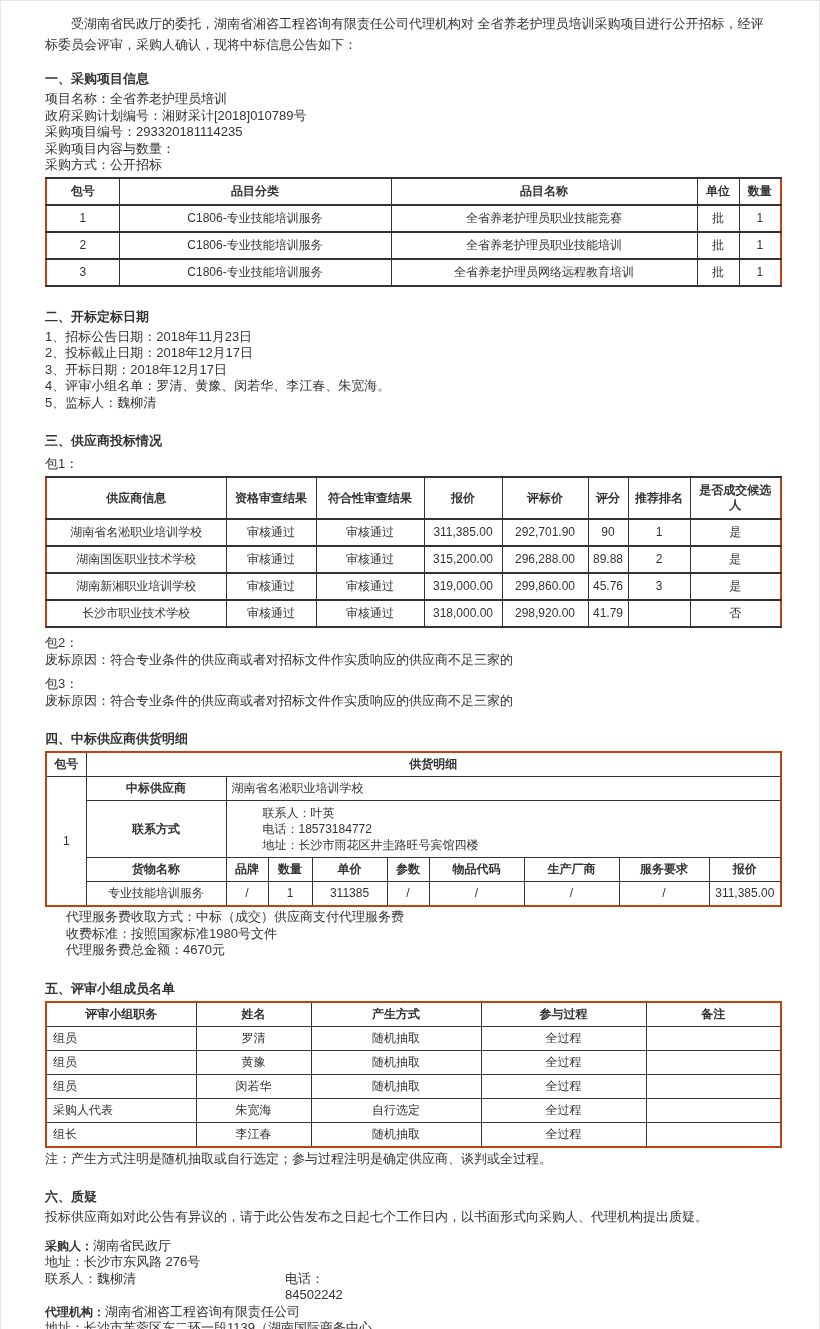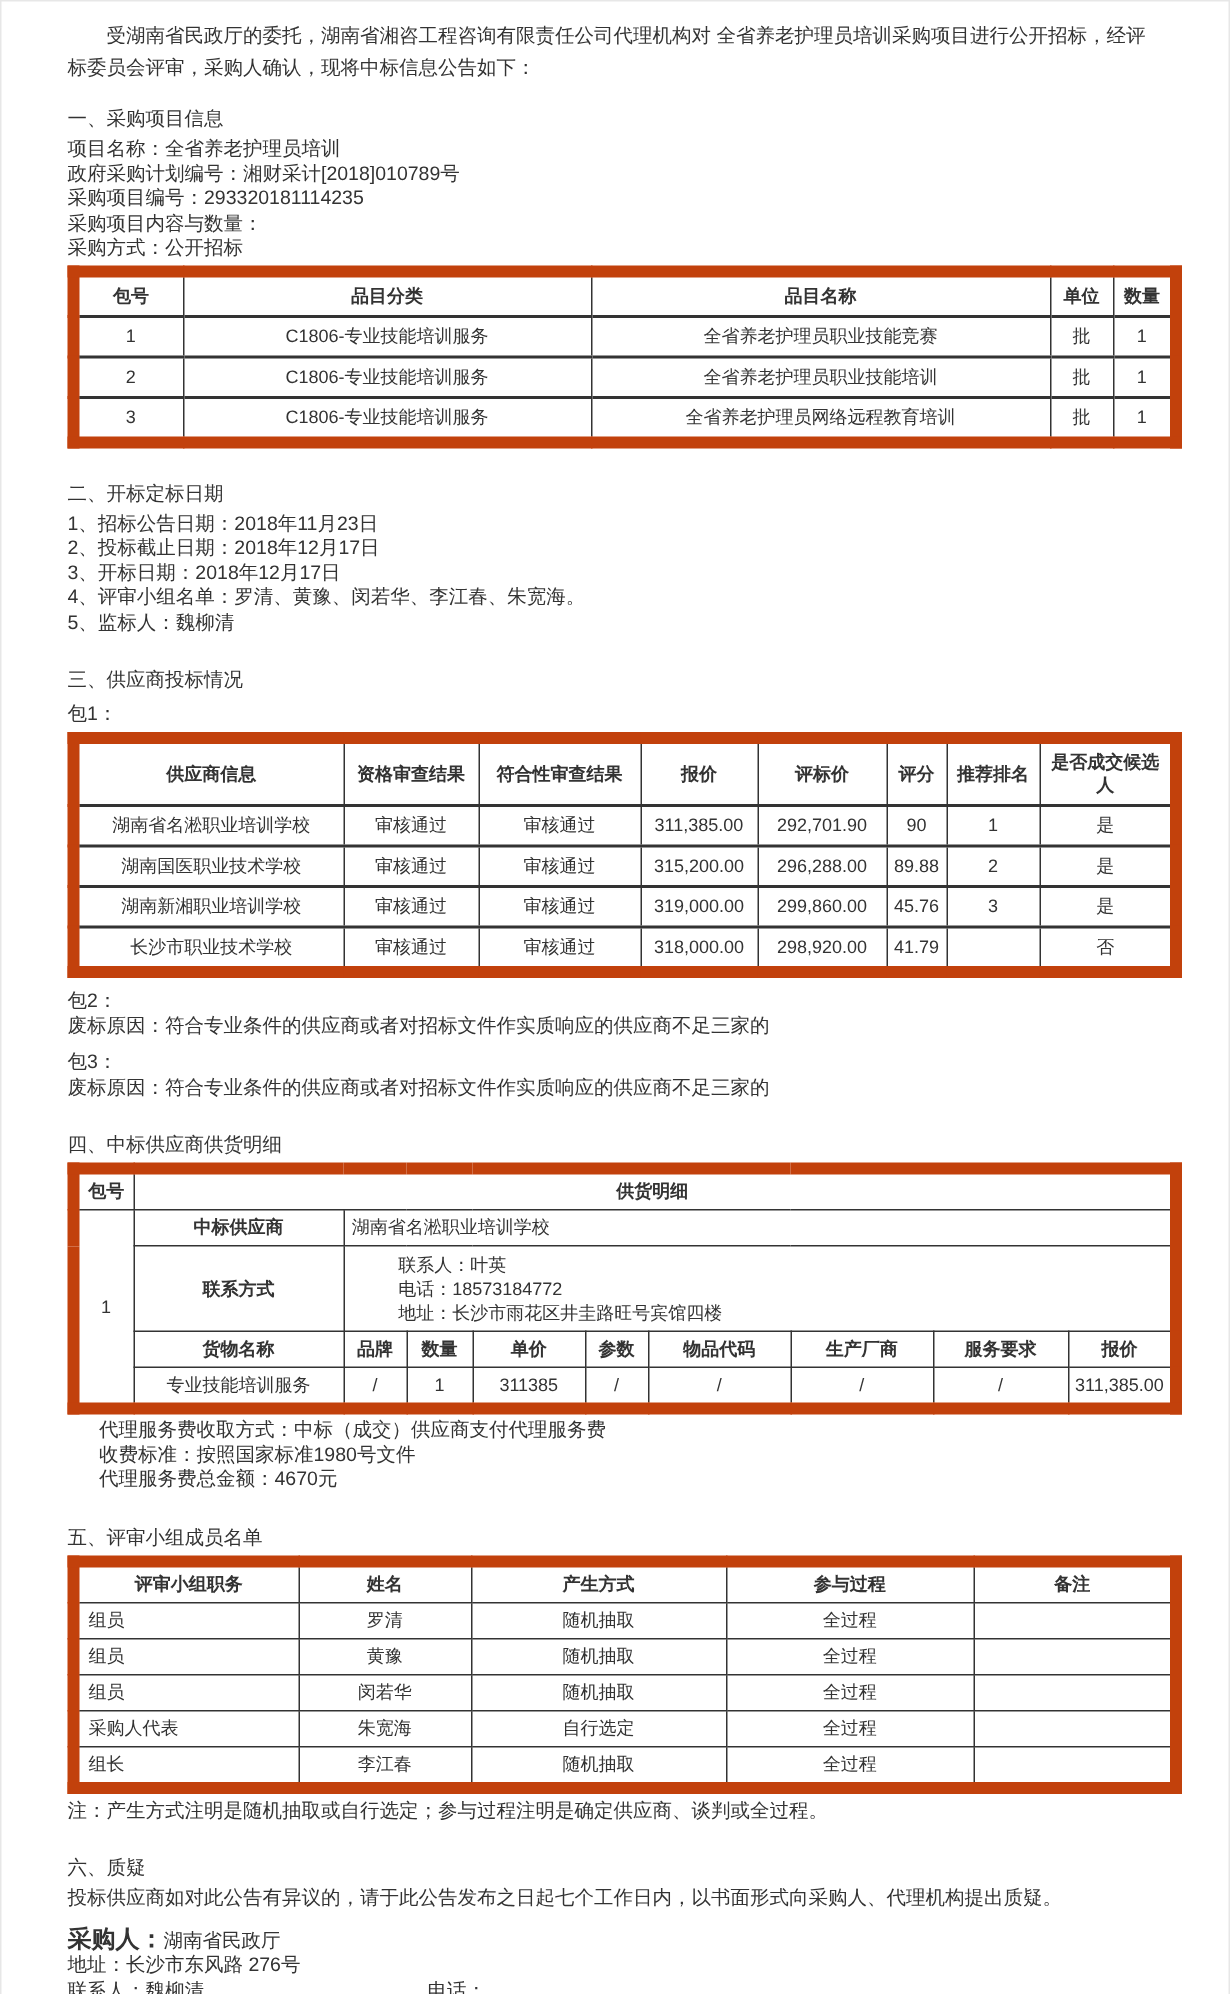--- a/index.html
+++ b/index.html
@@ -7,44 +7,44 @@
   body {
     width: 820px; min-height: 1329px; background: #ffffff;
     font-family: "Liberation Sans", "DejaVu Sans", sans-serif;
     color: #333333; font-size: 13px;
   }
   .frame {
     width: 820px; min-height: 1296px; border: 1px solid #e7e7e7;
     background: #ffffff; padding: 6px 44px 30px 44px;
   }
   .intro { margin: 6px 0 0 0; text-indent: 2em; line-height: 21px; }
-  .sec-title { font-weight: normal; font-size: 13px; margin: 22px 0 4px 0; line-height: 16px; }
+  .sec-title { font-weight: bold; font-size: 13px; margin: 22px 0 4px 0; line-height: 16px; }
   .sec-title.first { margin-top: 16px; }
   .line { line-height: 16.5px; margin: 0; }
   .pkg-label { margin-top: 6px; line-height: 18px; }
 
   table.tbl {
     border-collapse: collapse; width: 735px; table-layout: fixed;
-    margin-top: 3px; border: 8px solid #c2410c;
+    margin-top: 3px; border: 2px solid #c2410c;
   }
   table.tbl th, table.tbl td {
     border: 1px solid #333; padding: 4px 3px; font-size: 12px;
     text-align: center; line-height: 15px; overflow: hidden; word-break: break-all;
   }
   table.tbl th { font-weight: bold; }
   table.tbl1 th, table.tbl1 td, table.tbl3 th, table.tbl3 td { border-width: 2px 1px; padding: 5px 3px; }
   table.tbl5 tbody td:first-child { text-align: left; padding-left: 6px; }
   table.tbl4 td.tl { text-align: left; padding-left: 5px; }
   table.tbl4 td.tl div { line-height: 16px; text-align: left; padding-left: 31px; }
   .note-line { line-height: 16.5px; margin-left: 21px; }
   .notes { margin-top: 2px; }
 
   .contacts { margin-top: 12px; width: 336px; }
   .c-line { line-height: 16.5px; }
-  .c-bold { font-weight: bold; font-size: 16px; margin-top: 29px; }
+  .c-bold { font-weight: bold; font-size: 12px; margin-top: 29px; }
   .c-row { display: flex; width: 336px; line-height: 16.5px; }
   .c-left { width: 240px; flex: none; }
   .c-right { flex: 1; word-break: break-word; }
 </style>
 </head>
 <body>
 
 <div class="frame">
 
   <p class="intro">受湖南省民政厅的委托，湖南省湘咨工程咨询有限责任公司代理机构对 全省养老护理员培训采购项目进行公开招标，经评标委员会评审，采购人确认，现将中标信息公告如下：</p>

